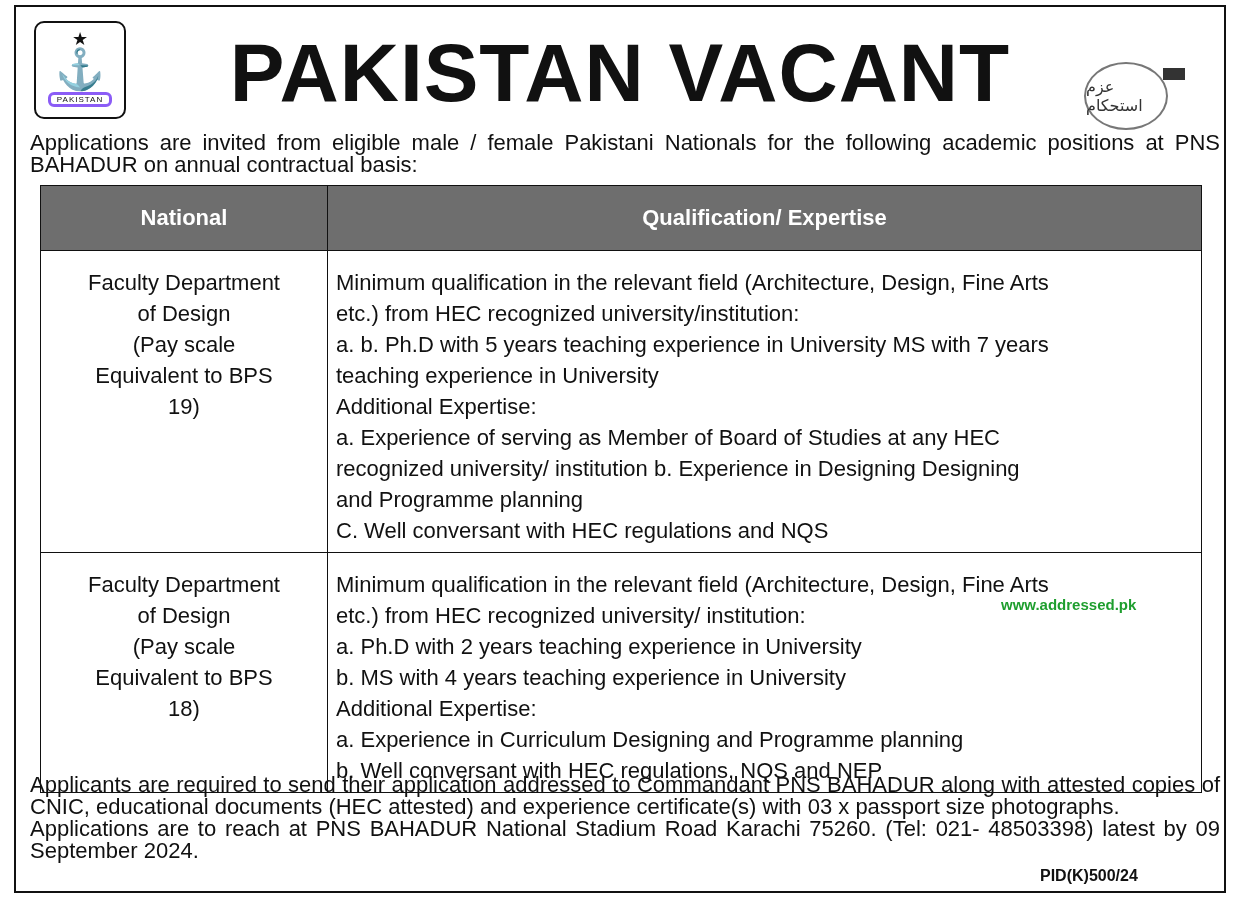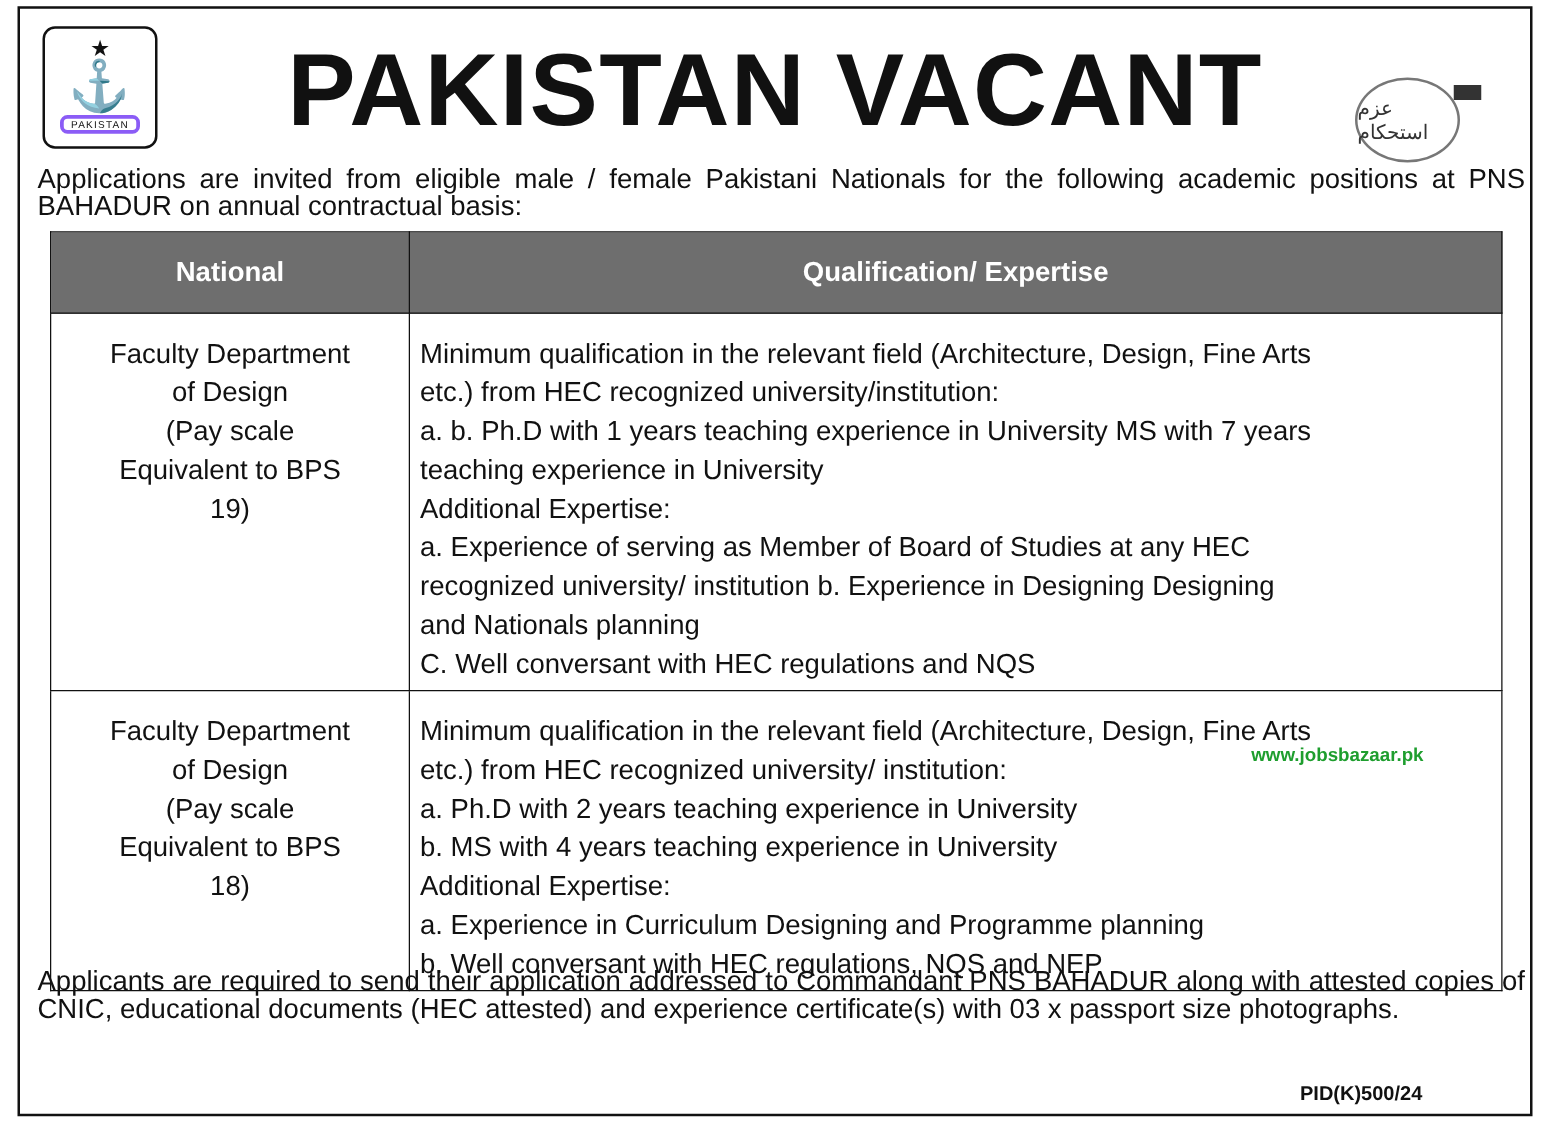--- a/index.html
+++ b/index.html
@@ -53,26 +53,26 @@
       <td class="col-pos">
         <div>Faculty Department</div>
         <div>of Design</div>
         <div>(Pay scale</div>
         <div>Equivalent to BPS</div>
         <div>19)</div>
       </td>
       <td class="col-qual">
         <div>Minimum qualification in the relevant field (Architecture, Design, Fine Arts</div>
         <div>etc.) from HEC recognized university/institution:</div>
-        <div>a. b. Ph.D with 1 years teaching experience in University MS with 7 years</div>
+        <div>a. b. Ph.D with 5 years teaching experience in University MS with 7 years</div>
         <div>teaching experience in University</div>
         <div>Additional Expertise:</div>
         <div>a. Experience of serving as Member of Board of Studies at any HEC</div>
         <div>recognized university/ institution b. Experience in Designing Designing</div>
-        <div>and Nationals planning</div>
+        <div>and Programme planning</div>
         <div>C. Well conversant with HEC regulations and NQS</div>
       </td>
     </tr>
     <tr>
       <td class="col-pos">
         <div>Faculty Department</div>
         <div>of Design</div>
         <div>(Pay scale</div>
         <div>Equivalent to BPS</div>
         <div>18)</div>
@@ -83,19 +83,20 @@
         <div>a. Ph.D with 2 years teaching experience in University</div>
         <div>b. MS with 4 years teaching experience in University</div>
         <div>Additional Expertise:</div>
         <div>a. Experience in Curriculum Designing and Programme planning</div>
         <div>b. Well conversant with HEC regulations, NQS and NEP</div>
       </td>
     </tr>
   </tbody>
 </table>
 
-<div class="jb">www.jobsbazaar.pk</div>
+<div class="jb">www.addressed.pk</div>
 
 <div class="footer">
   <p>Applicants are required to send their application addressed to Commandant PNS BAHADUR along with attested copies of CNIC, educational documents (HEC attested) and experience certificate(s) with 03 x passport size photographs.</p>
+  <p>Applications are to reach at PNS BAHADUR National Stadium Road Karachi 75260. (Tel: 021- 48503398) latest by 09 September 2024.</p>
 </div>
 
 <div class="pid">PID(K)500/24</div>
 
 </body></html>

